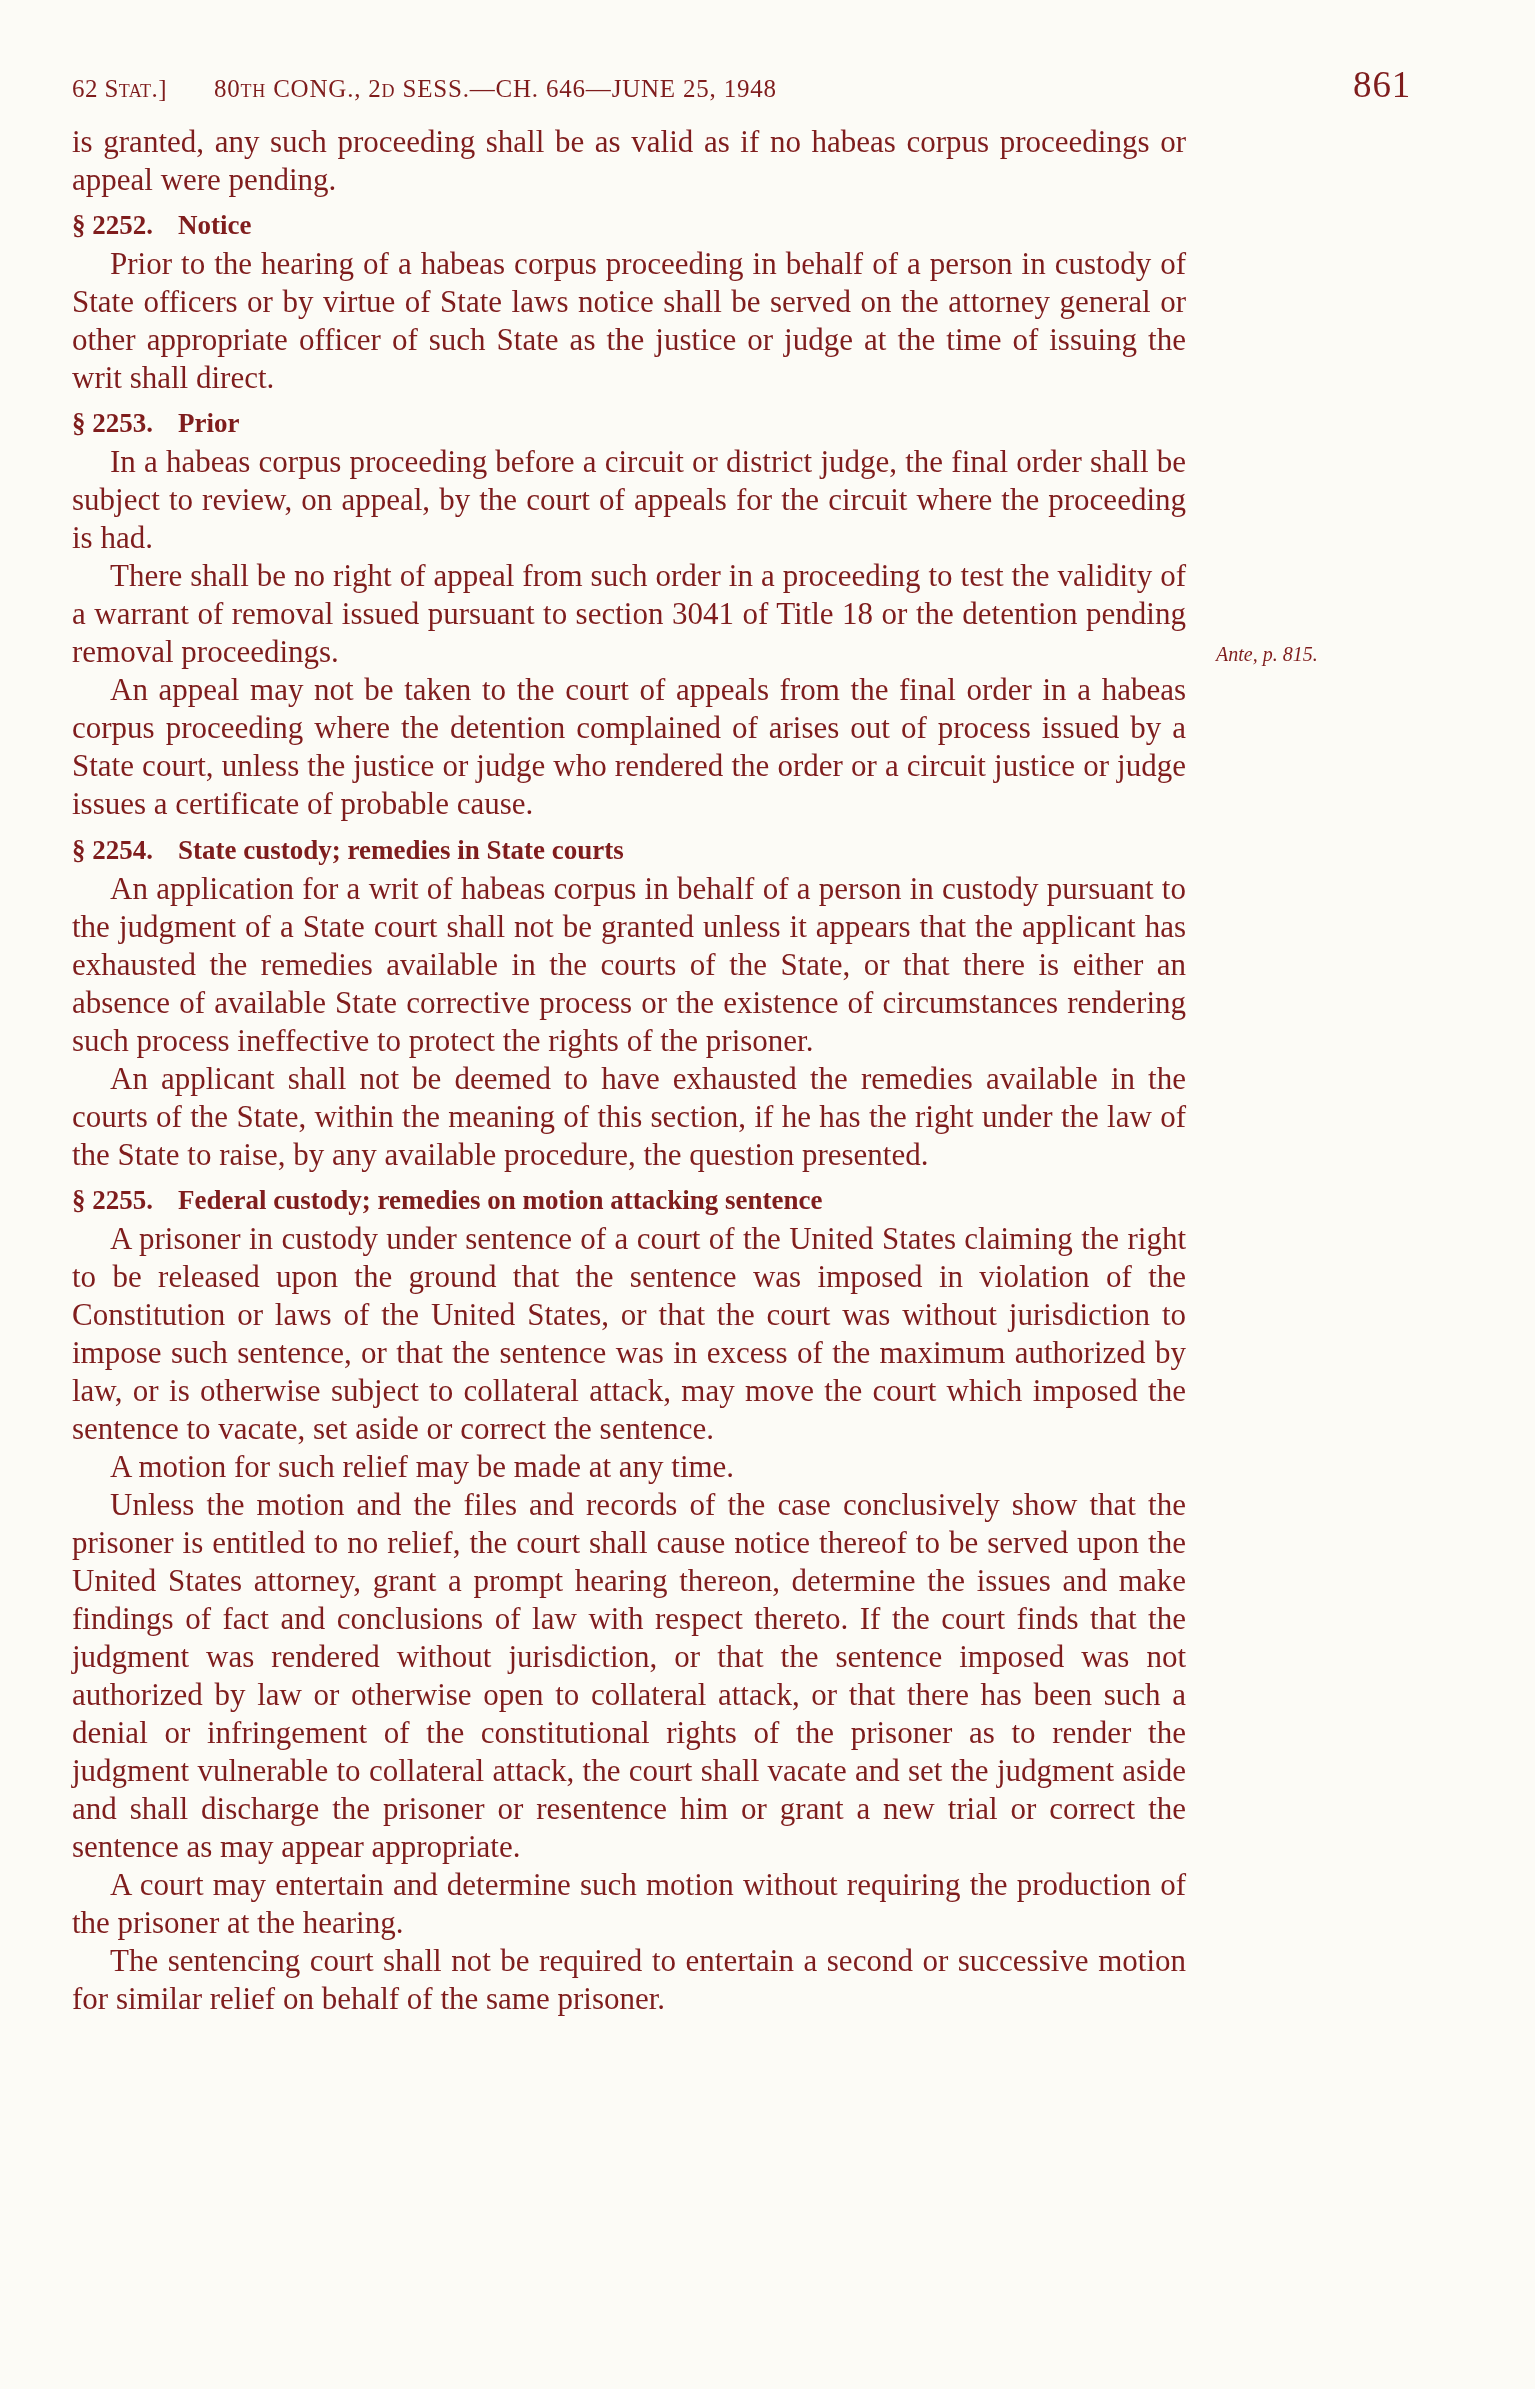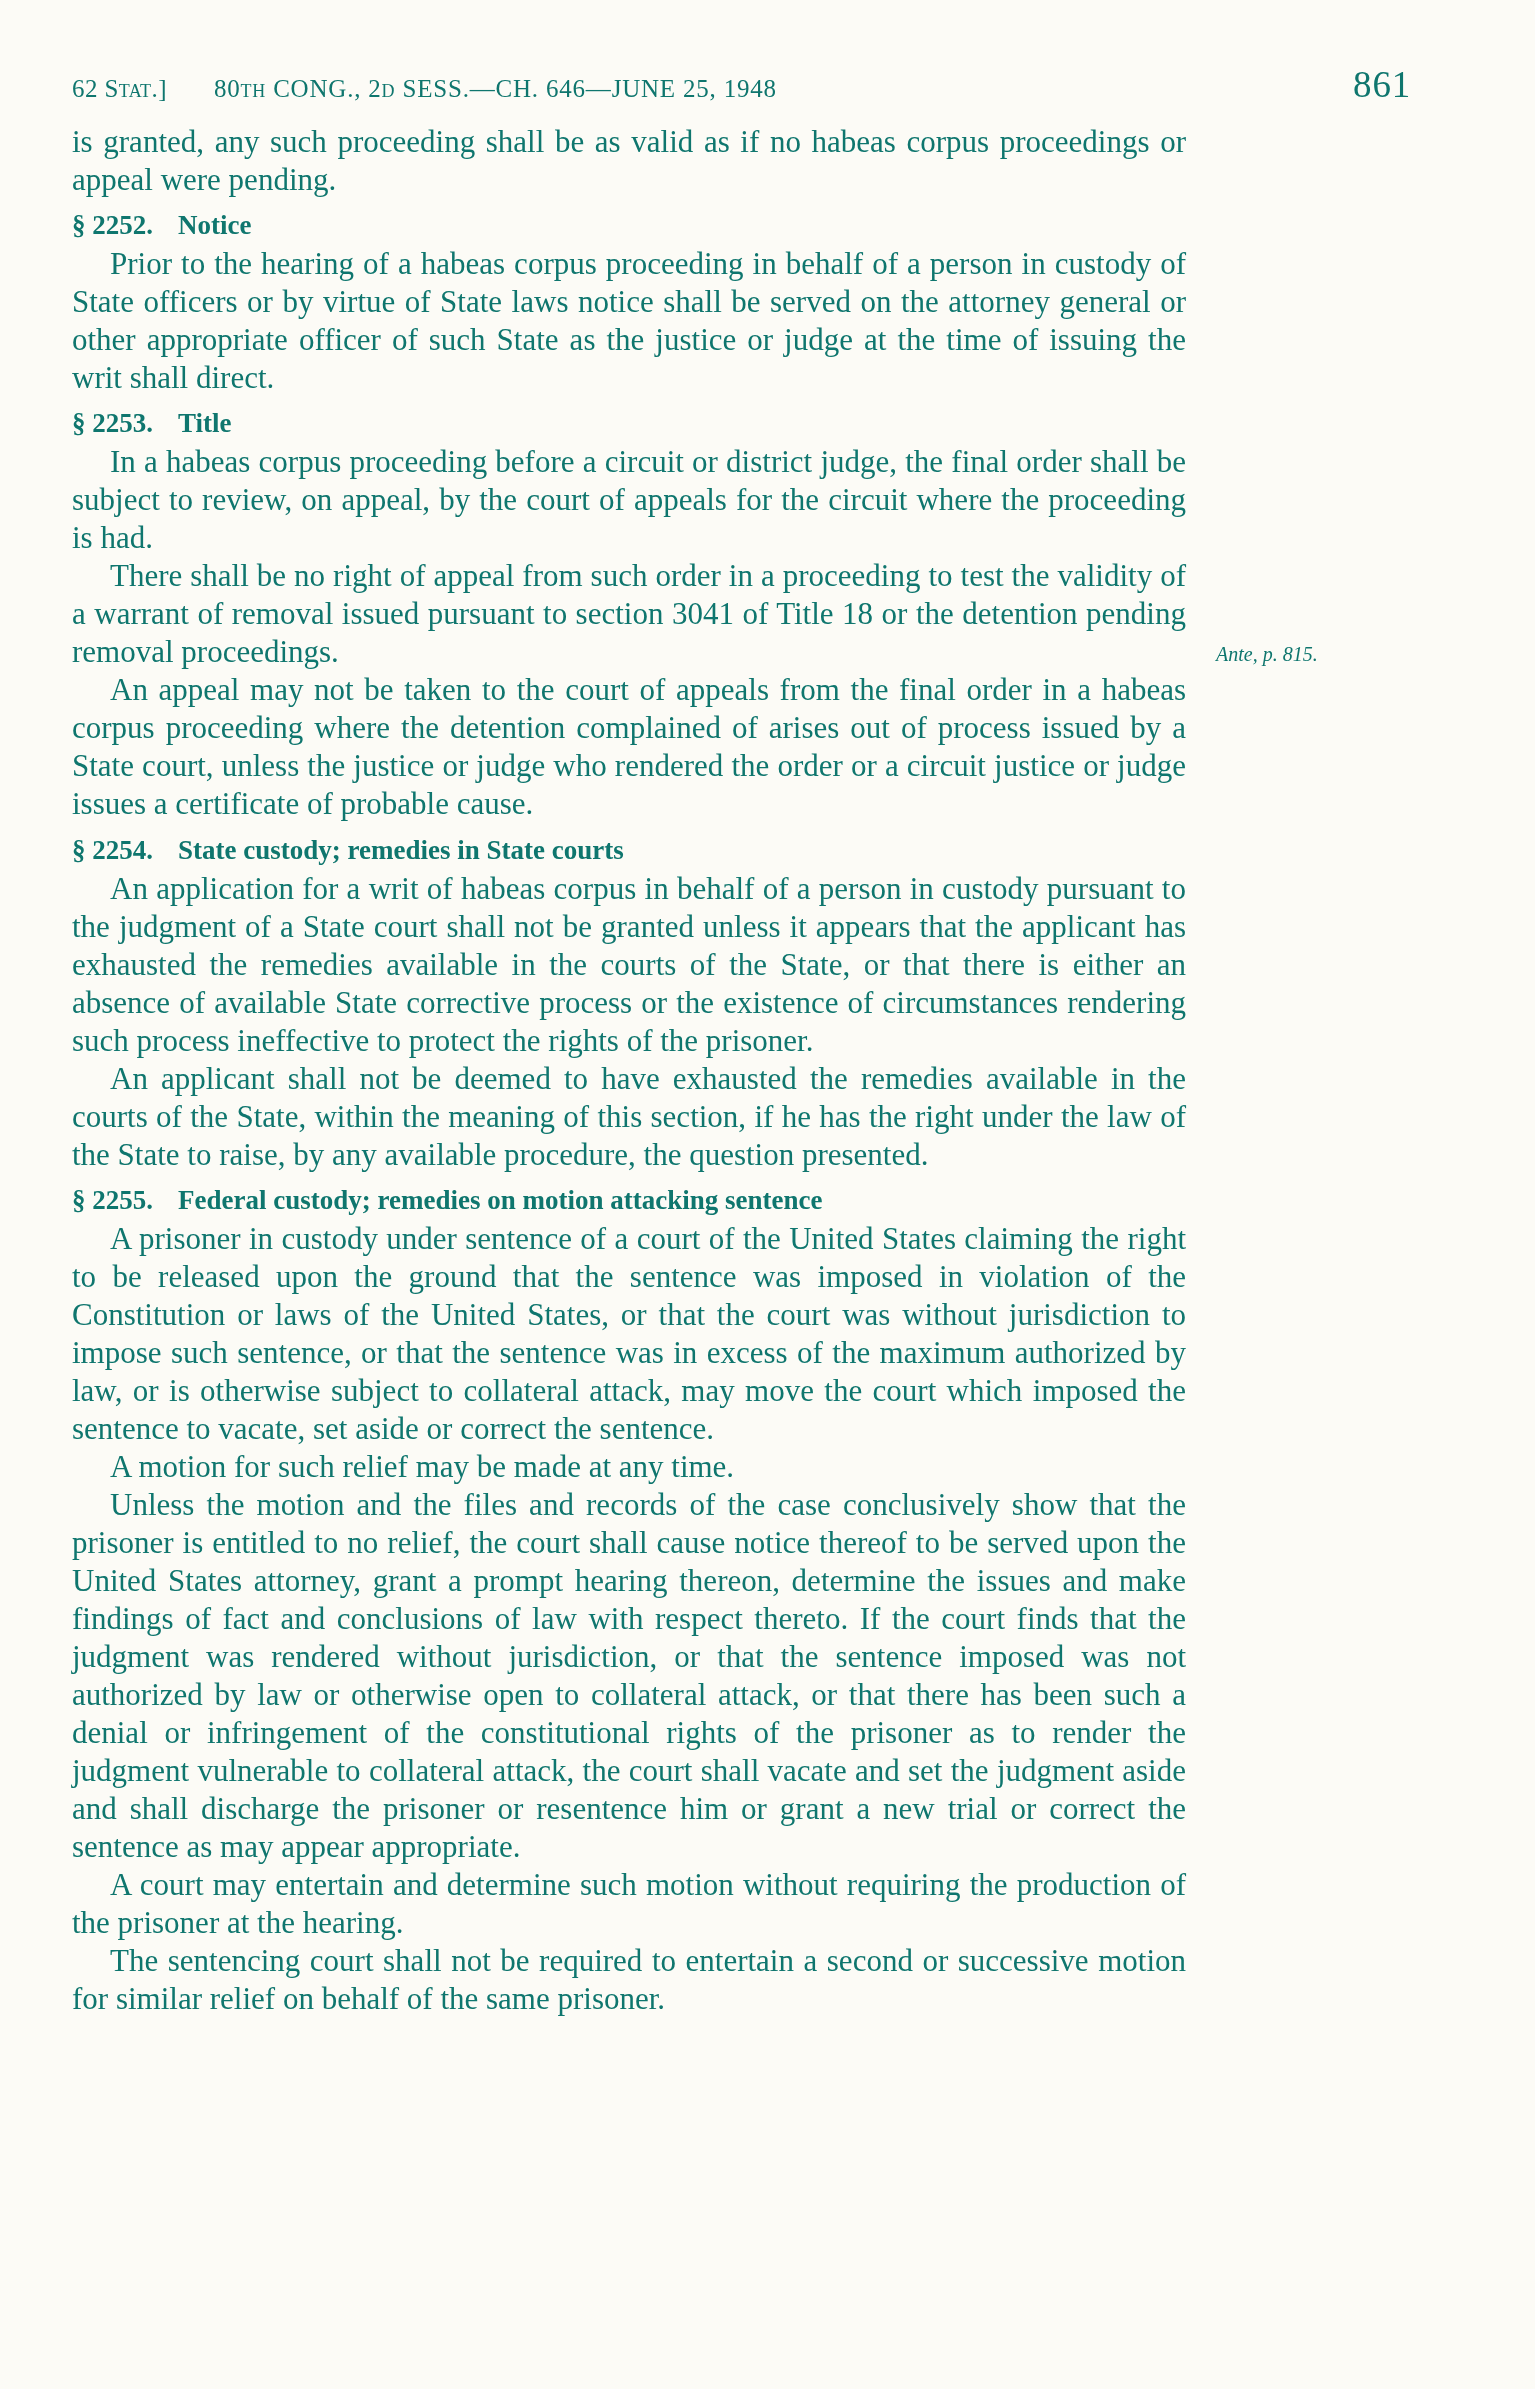--- a/index.html
+++ b/index.html
@@ -2,21 +2,21 @@
 <html style="font-size:13.4px"><head>
 <meta charset="utf-8">
 <style>
   * { margin: 0; padding: 0; box-sizing: border-box; }
   html, body { background: #d9d6cf; }
   .page {
     width: 1536px;
     height: 2389px;
     margin: 0 auto;
     background: #fcfbf6;
-    color: #0f766e;
+    color: #7f1d1d;
     font-family: "Liberation Serif", serif;
     position: relative;
     overflow: hidden;
     padding-top: 63px;
   }
   .running-head {
     display: flex;
     align-items: baseline;
     padding: 0 125px 0 72px;
     font-size: 25px;
@@ -76,21 +76,21 @@
   </div>
 
   <div class="doc-body">
 
     <p class="para">is granted, any such proceeding shall be as valid as if no habeas corpus proceedings or appeal were pending.</p>
 
     <h2 class="heading"><span class="num">§ 2252.</span><span>Notice</span></h2>
 
     <p class="para indent">Prior to the hearing of a habeas corpus proceeding in behalf of a person in custody of State officers or by virtue of State laws notice shall be served on the attorney general or other appropriate officer of such State as the justice or judge at the time of issuing the writ shall direct.</p>
 
-    <h2 class="heading"><span class="num">§ 2253.</span><span>Title</span></h2>
+    <h2 class="heading"><span class="num">§ 2253.</span><span>Prior</span></h2>
 
     <p class="para indent">In a habeas corpus proceeding before a circuit or district judge, the final order shall be subject to review, on appeal, by the court of appeals for the circuit where the proceeding is had.</p>
 
     <p class="para indent">
       <span>There shall be no right of appeal from such order in a proceeding to test the validity of a warrant of removal issued pursuant to section 3041 of Title 18 or the detention pending removal proceedings.</span>
       <span class="margin-note">Ante, p. 815.</span>
     </p>
 
     <p class="para indent">An appeal may not be taken to the court of appeals from the final order in a habeas corpus proceeding where the detention complained of arises out of process issued by a State court, unless the justice or judge who rendered the order or a circuit justice or judge issues a certificate of probable cause.</p>
 

